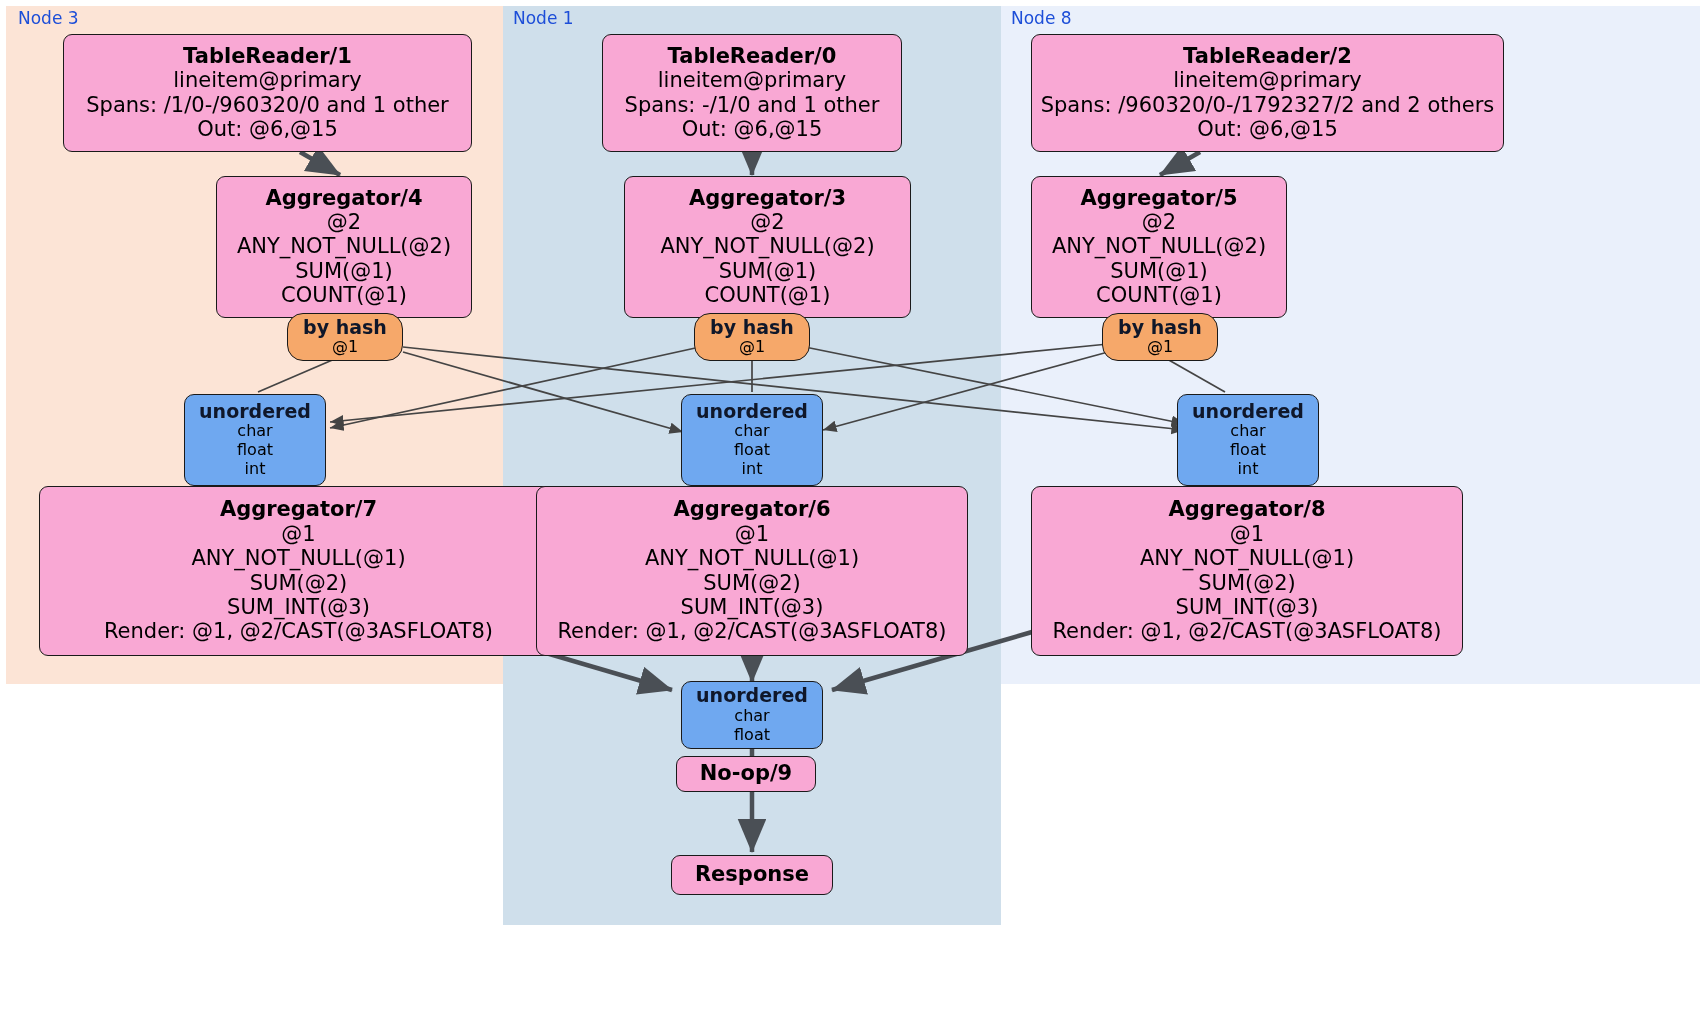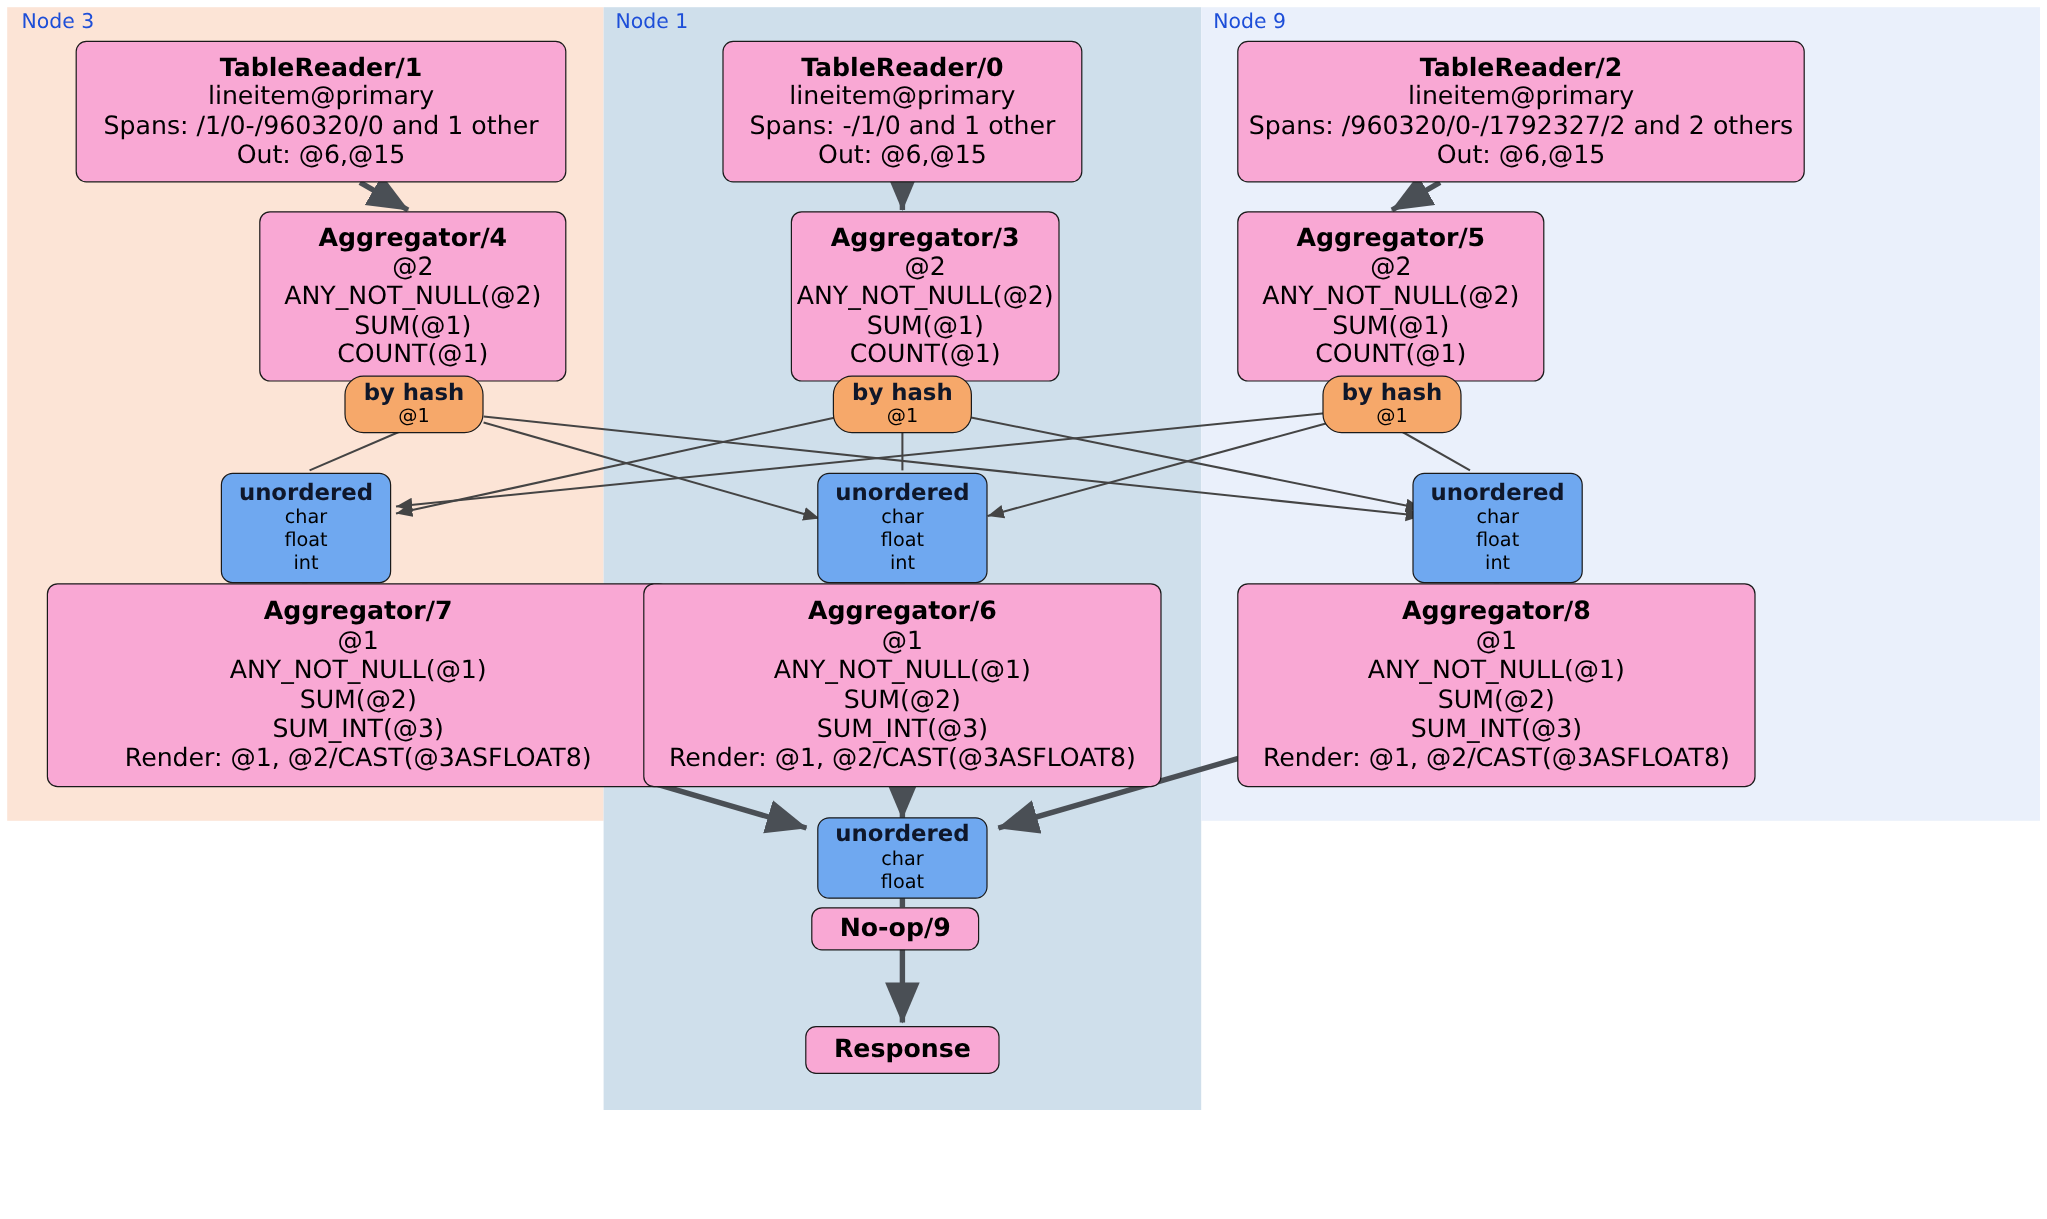--- a/index.html
+++ b/index.html
@@ -33,21 +33,21 @@
 <body>
 
 <div id="canvas">
 
   <div class="cluster" style="left:6px;top:6px;width:497px;height:678px;background:#fce4d6;"></div>
   <div class="cluster" style="left:503px;top:6px;width:498px;height:919px;background:#cfdfeb;"></div>
   <div class="cluster" style="left:1001px;top:6px;width:699px;height:678px;background:#eaf0fb;"></div>
 
   <div class="cluster-label" style="left:18px;top:8px;">Node 3</div>
   <div class="cluster-label" style="left:513px;top:8px;">Node 1</div>
-  <div class="cluster-label" style="left:1011px;top:8px;">Node 9</div>
+  <div class="cluster-label" style="left:1011px;top:8px;">Node 8</div>
 
   <svg class="edges" viewBox="0 0 1706 1016">
     <defs>
       <marker id="ah" markerWidth="9" markerHeight="9" refX="7.4" refY="3.2" orient="auto" markerUnits="strokeWidth">
         <path d="M0,0 L7.6,3.2 L0,6.4 z" fill="#4a4f55"></path>
       </marker>
       <marker id="ahs" markerWidth="10" markerHeight="10" refX="8" refY="3.4" orient="auto" markerUnits="strokeWidth">
         <path d="M0,0 L8,3.4 L0,6.8 z" fill="#444"></path>
       </marker>
     </defs>
@@ -117,21 +117,21 @@
     <div class="ln">Render: @1, @2/CAST(@3ASFLOAT8)</div>
   </div>
 
   <div class="box proc" style="left:602px;top:34px;width:300px;height:118px;">
     <div class="ttl">TableReader/0</div>
     <div class="ln">lineitem@primary</div>
     <div class="ln">Spans: -/1/0 and 1 other</div>
     <div class="ln">Out: @6,@15</div>
   </div>
 
-  <div class="box proc" style="left:659px;top:176px;width:224px;height:142px;">
+  <div class="box proc" style="left:624px;top:176px;width:287px;height:142px;">
     <div class="ttl">Aggregator/3</div>
     <div class="ln">@2</div>
     <div class="ln">ANY_NOT_NULL(@2)</div>
     <div class="ln">SUM(@1)</div>
     <div class="ln">COUNT(@1)</div>
   </div>
 
   <div class="box router" style="left:694px;top:313px;width:116px;height:48px;">
     <div class="ttl-sm">by hash</div>
     <div class="ln-sm">@1</div>

